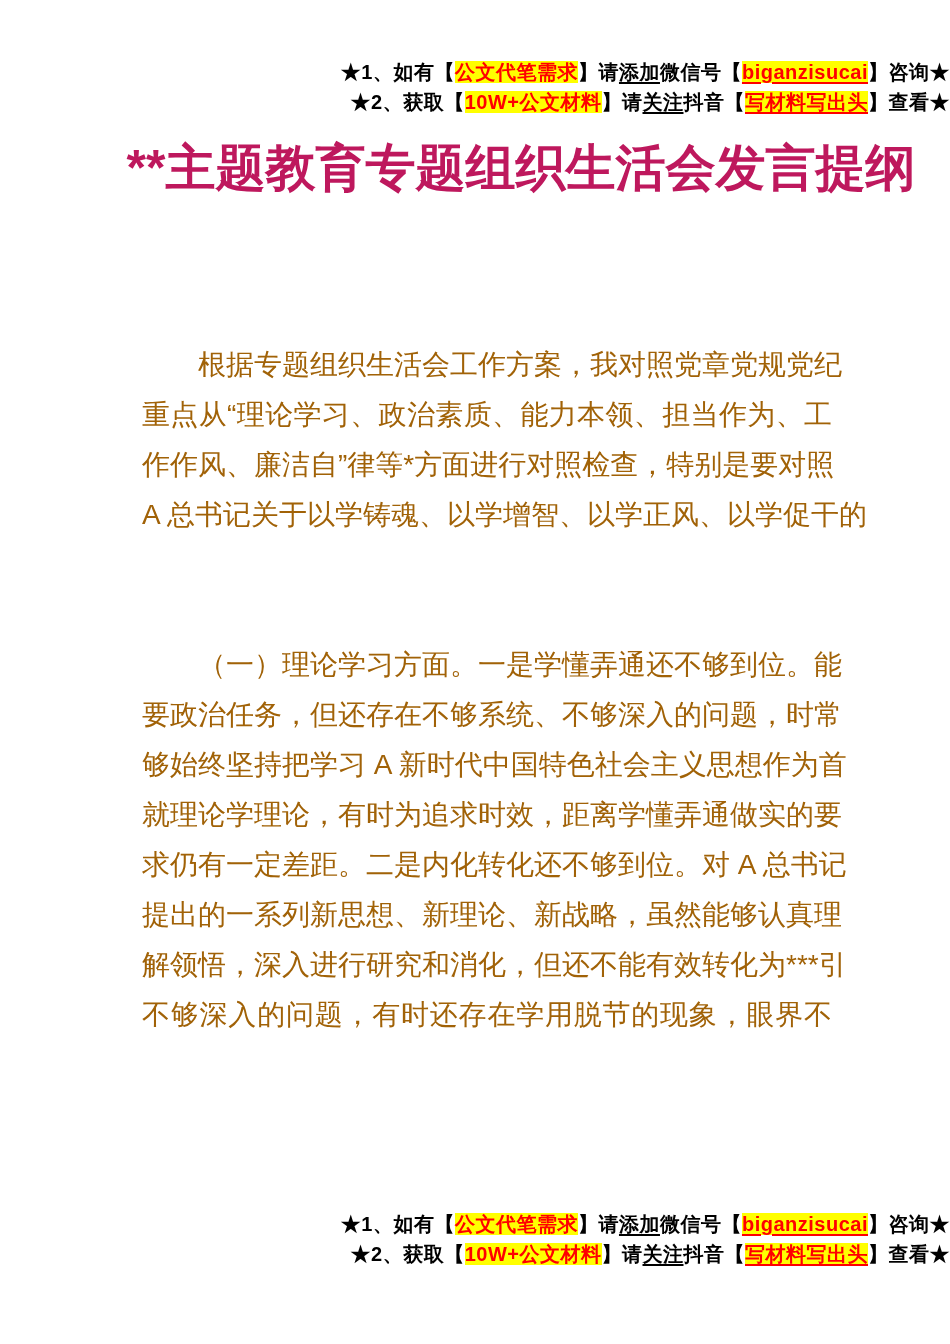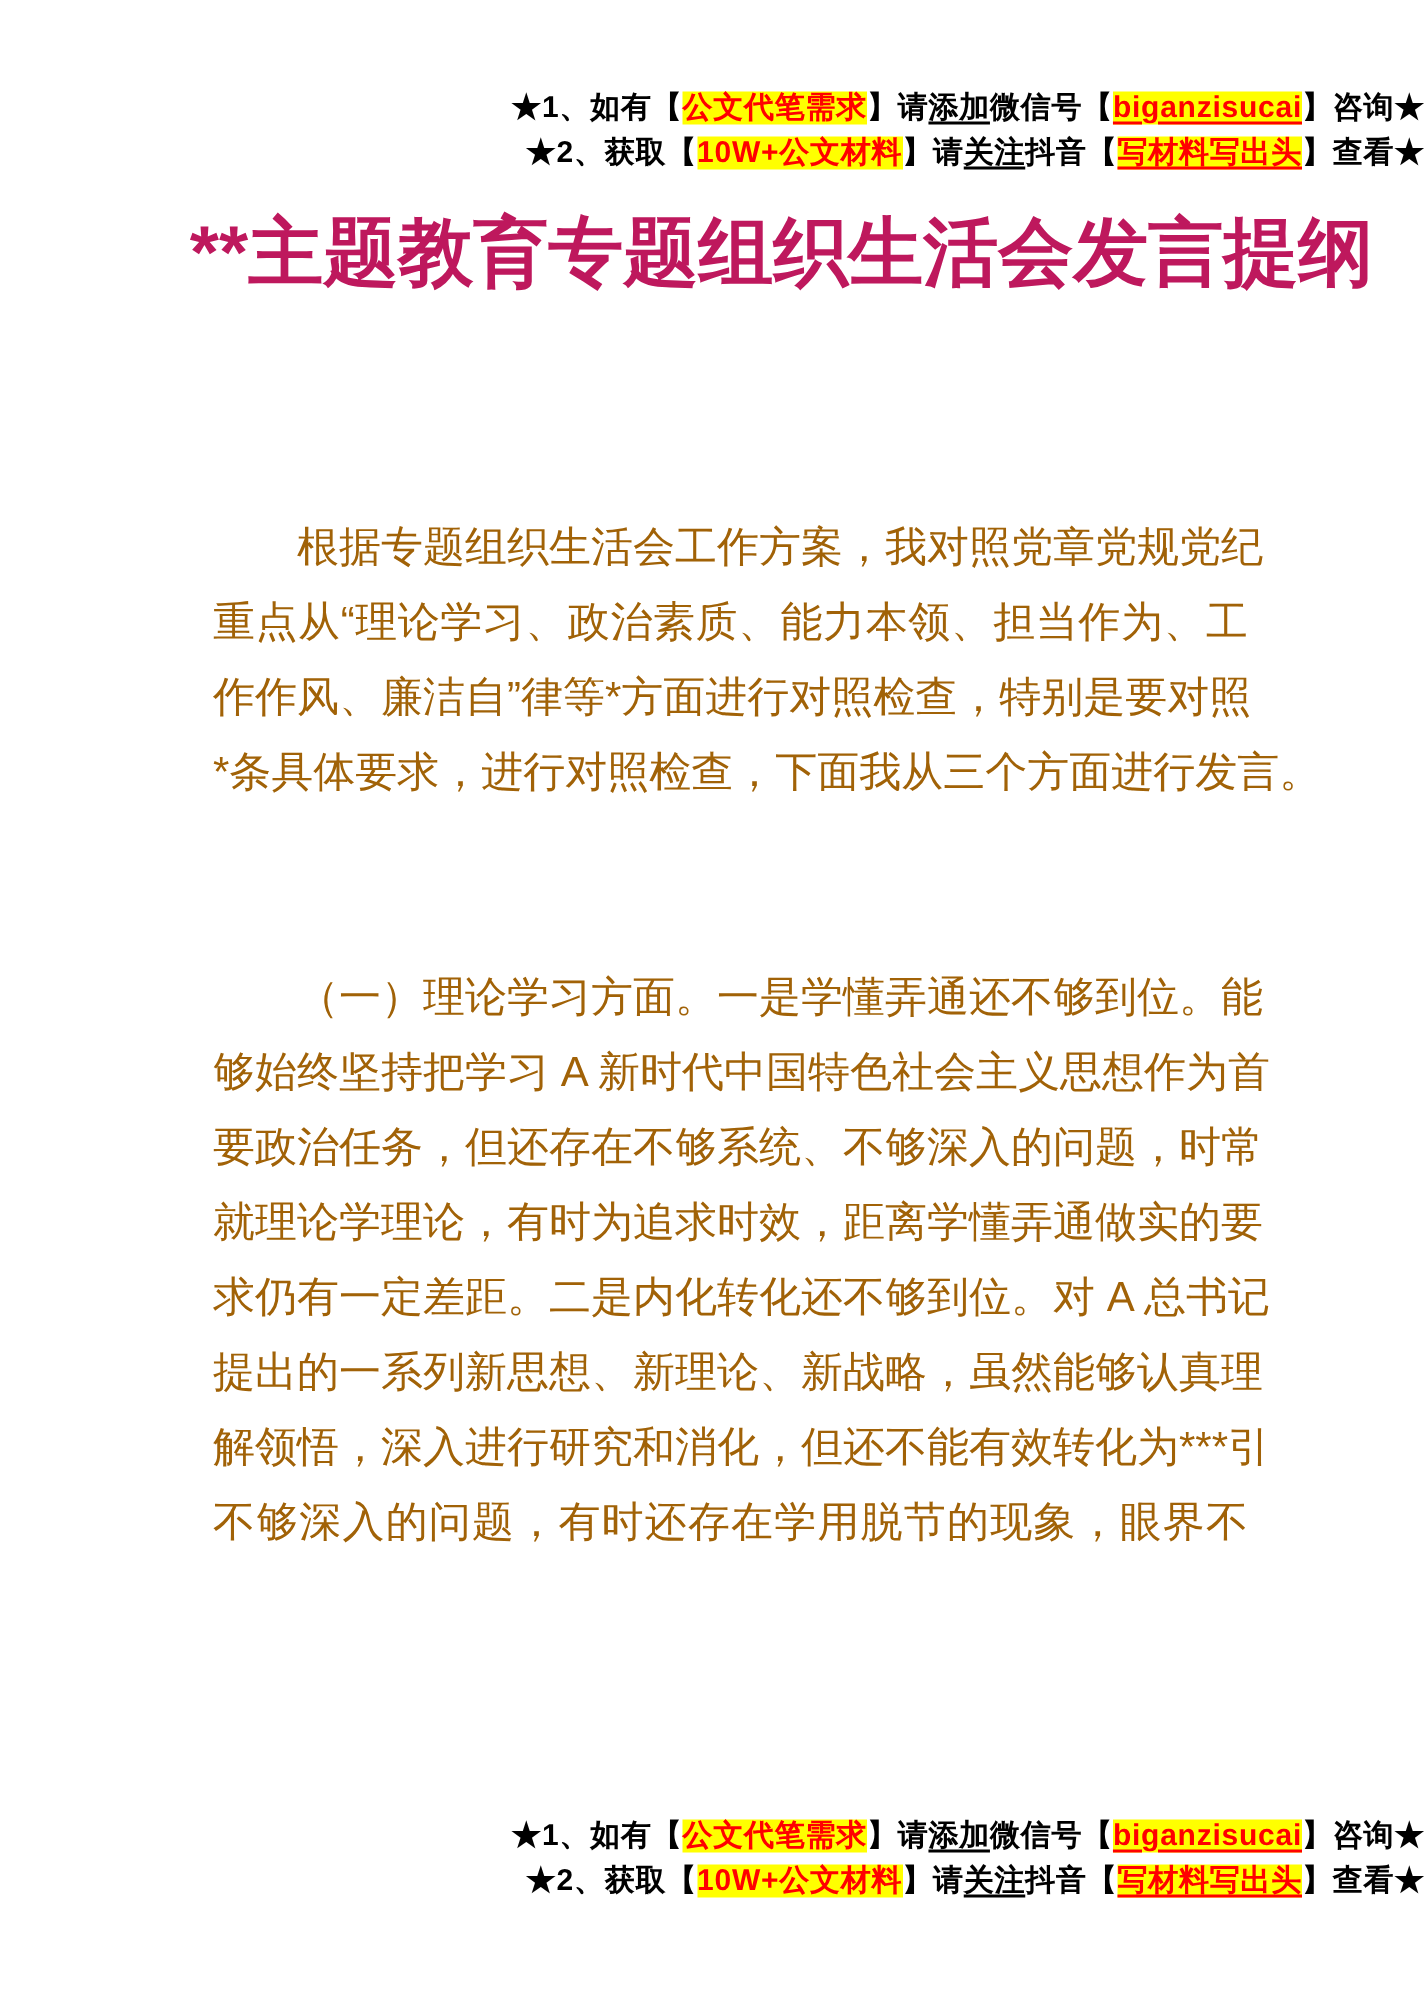--- a/index.html
+++ b/index.html
@@ -66,28 +66,28 @@
     <div class="promo-line"><span>★2、获取【</span><span class="seg--hl">10W+公文材料</span><span>】请</span><span class="seg--u">关注</span><span>抖音【</span><span class="seg--hl seg--u">写材料写出头</span><span>】查看★</span></div>
   </div>
 
   <h1 class="doc-title">**主题教育专题组织生活会发言提纲</h1>
 
   <div class="content">
     <div>
         <div class="t-line">　　根据专题组织生活会工作方案，我对照党章党规党纪</div>
         <div class="t-line">重点从“理论学习、政治素质、能力本领、担当作为、工</div>
         <div class="t-line">作作风、廉洁自”律等*方面进行对照检查，特别是要对照</div>
-        <div class="t-line">*条具体要求，进行对照检查，下面我从三个方面进行发言。</div>
+        <div class="t-line">A 总书记关于以学铸魂、以学增智、以学正风、以学促干的</div>
       </div>
     <div class="spacer"></div>
     <div class="spacer"></div>
     <div>
         <div class="t-line">　　（一）理论学习方面。一是学懂弄通还不够到位。能</div>
+        <div class="t-line">要政治任务，但还存在不够系统、不够深入的问题，时常</div>
         <div class="t-line">够始终坚持把学习 A 新时代中国特色社会主义思想作为首</div>
-        <div class="t-line">要政治任务，但还存在不够系统、不够深入的问题，时常</div>
         <div class="t-line">就理论学理论，有时为追求时效，距离学懂弄通做实的要</div>
         <div class="t-line">求仍有一定差距。二是内化转化还不够到位。对 A 总书记</div>
         <div class="t-line">提出的一系列新思想、新理论、新战略，虽然能够认真理</div>
         <div class="t-line">解领悟，深入进行研究和消化，但还不能有效转化为***引</div>
         <div class="t-line">不够深入的问题，有时还存在学用脱节的现象，眼界不</div>
       </div>
   </div>
 
   <div class="promo promo--bottom">
     <div class="promo-line"><span>★1、如有【</span><span class="seg--hl">公文代笔需求</span><span>】请</span><span class="seg--u">添加</span><span>微信号【</span><span class="seg--hl seg--u">biganzisucai</span><span>】咨询★</span></div>

